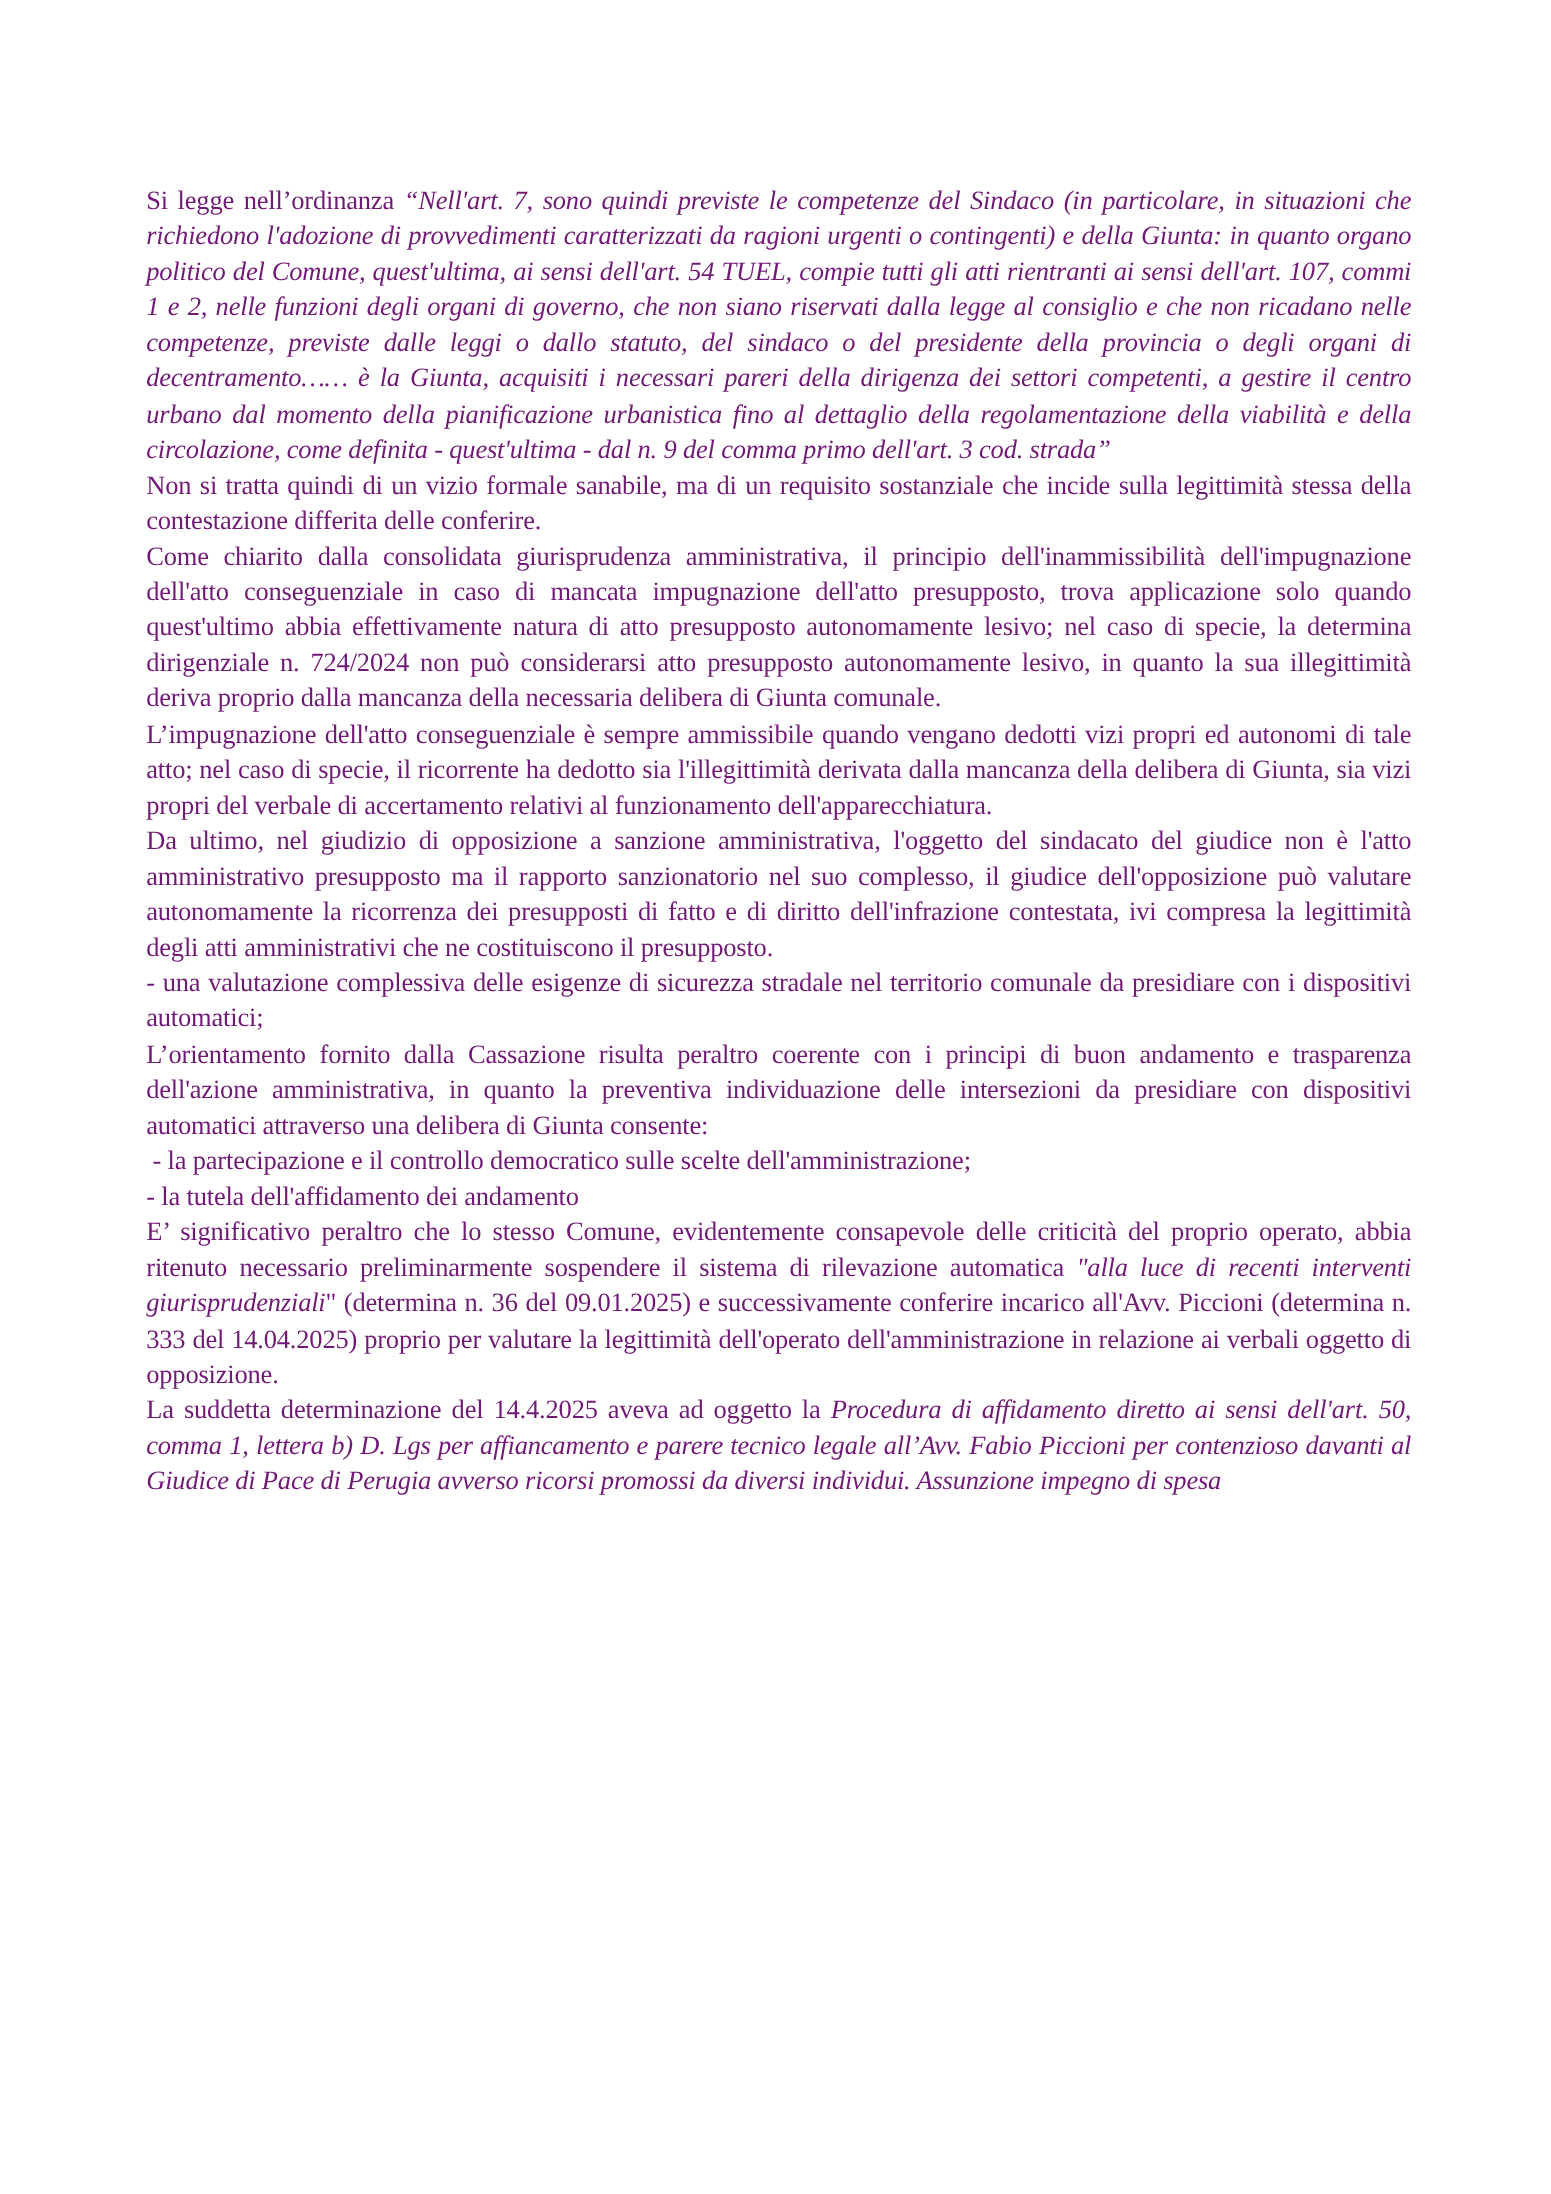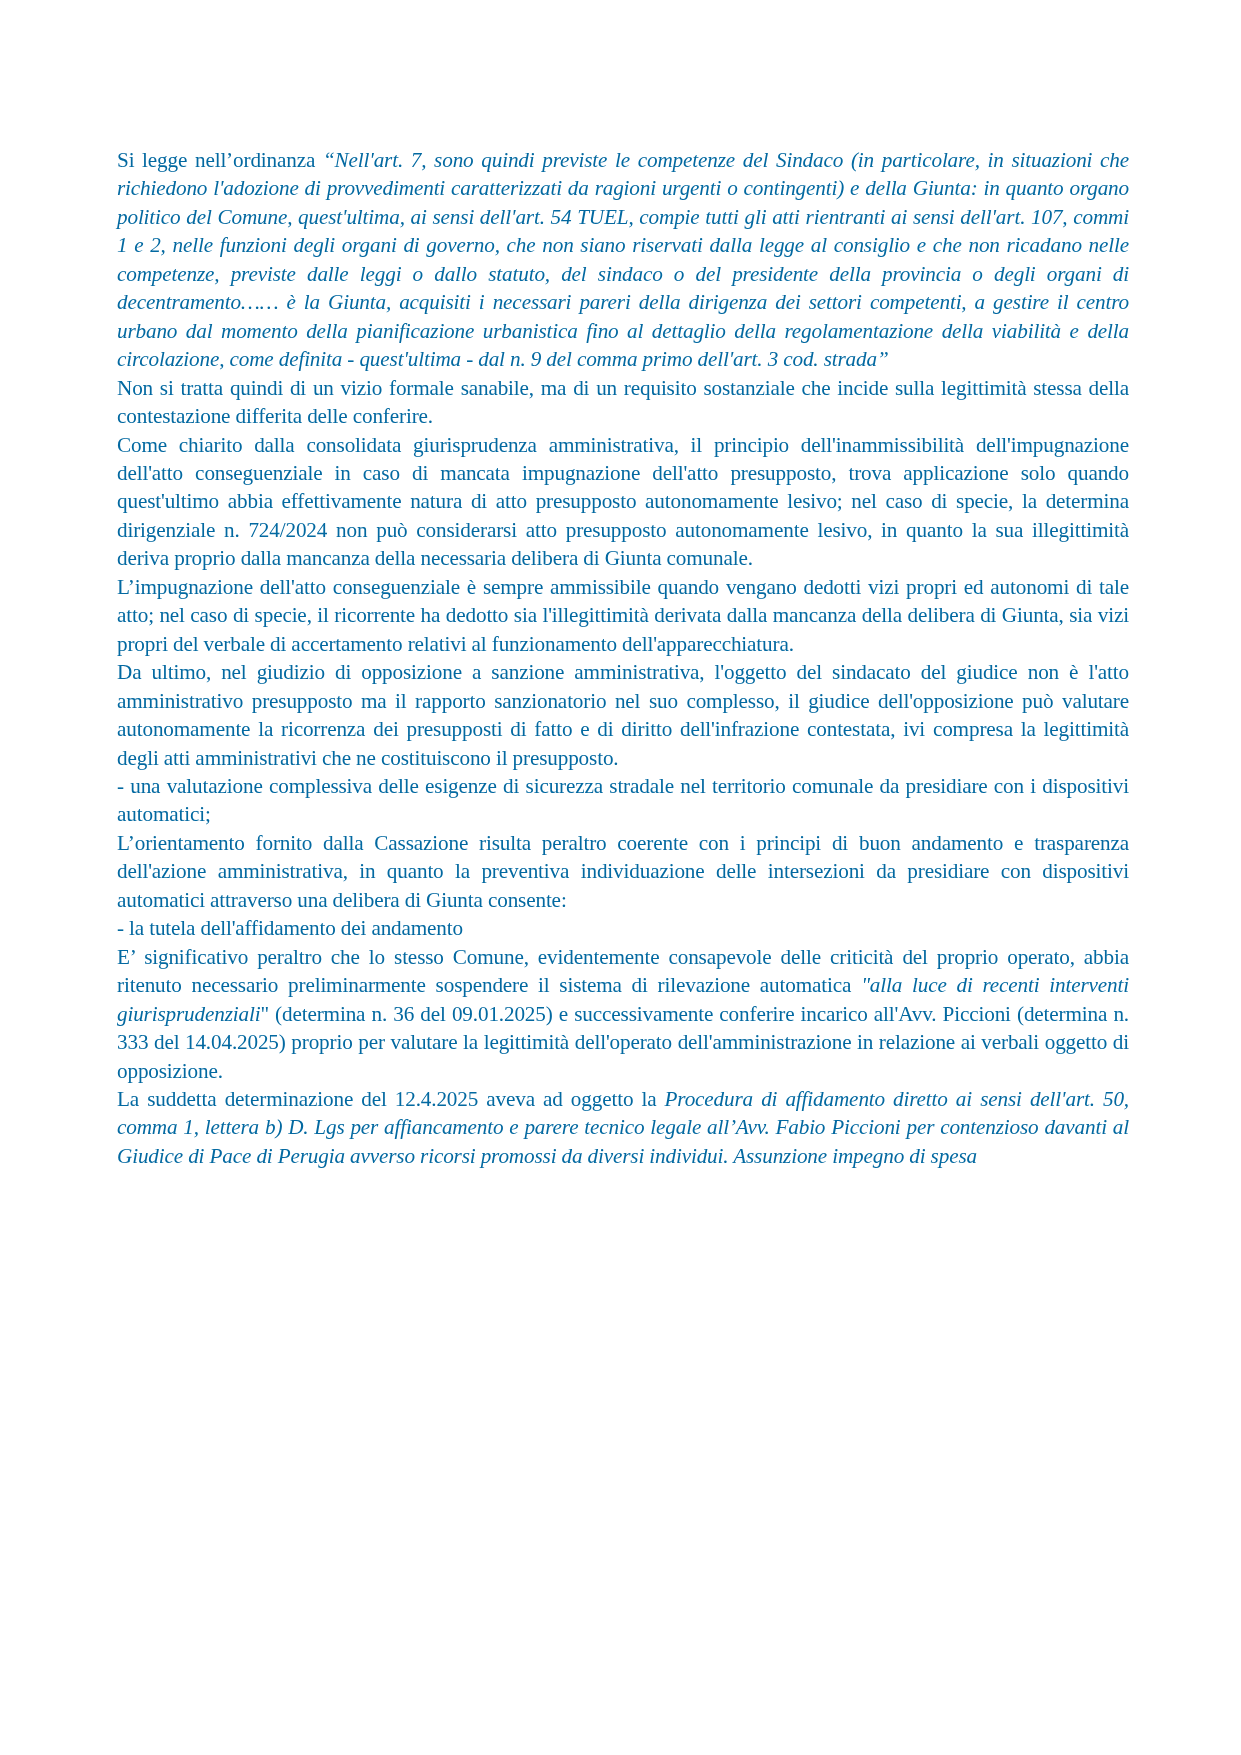--- a/index.html
+++ b/index.html
@@ -1,20 +1,20 @@
 <!DOCTYPE html>
 <html><head>
 <meta charset="utf-8">
 <style>
   html, body { margin:0; padding:0; background:#ffffff; }
   body { width:1241px; height:1755px; position:relative; overflow:hidden; }
   .page {
     position:absolute; left:117px; top:146px; width:1012px;
     font-family:"Liberation Serif", serif;
-    font-size:21.2px; line-height:28.45px; color:#0369a1;
+    font-size:21.2px; line-height:28.45px; color:#701a75;
     letter-spacing:-0.15px;
   }
   .p { margin:0; text-align:justify; }
   .p.left { text-align:left; }
   .it { font-style:italic; }
   .ind1 { padding-left:5px; }
 </style>
 </head>
 <body>
 
@@ -26,19 +26,20 @@
   <p class="p">Come chiarito dalla consolidata giurisprudenza amministrativa, il principio dell'inammissibilità dell'impugnazione dell'atto conseguenziale in caso di mancata impugnazione dell'atto presupposto, trova applicazione solo quando quest'ultimo abbia effettivamente natura di atto presupposto autonomamente lesivo; nel caso di specie, la determina dirigenziale n. 724/2024 non può considerarsi atto presupposto autonomamente lesivo, in quanto la sua illegittimità deriva proprio dalla mancanza della necessaria delibera di Giunta comunale.</p>
 
   <p class="p">L’impugnazione dell'atto conseguenziale è sempre ammissibile quando vengano dedotti vizi propri ed autonomi di tale atto; nel caso di specie, il ricorrente ha dedotto sia l'illegittimità derivata dalla mancanza della delibera di Giunta, sia vizi propri del verbale di accertamento relativi al funzionamento dell'apparecchiatura.</p>
 
   <p class="p">Da ultimo, nel giudizio di opposizione a sanzione amministrativa, l'oggetto del sindacato del giudice non è l'atto amministrativo presupposto ma il rapporto sanzionatorio nel suo complesso, il giudice dell'opposizione può valutare autonomamente la ricorrenza dei presupposti di fatto e di diritto dell'infrazione contestata, ivi compresa la legittimità degli atti amministrativi che ne costituiscono il presupposto.</p>
 
   <p class="p">- una valutazione complessiva delle esigenze di sicurezza stradale nel territorio comunale da presidiare con i dispositivi automatici;</p>
 
   <p class="p">L’orientamento fornito dalla Cassazione risulta peraltro coerente con i principi di buon andamento e trasparenza dell'azione amministrativa, in quanto la preventiva individuazione delle intersezioni da presidiare con dispositivi automatici attraverso una delibera di Giunta consente:</p>
 
+  <p class="p left ind1">- la partecipazione e il controllo democratico sulle scelte dell'amministrazione;</p>
 
   <p class="p left">- la tutela dell'affidamento dei andamento</p>
 
   <p class="p"><span>E’ significativo peraltro che lo stesso Comune, evidentemente consapevole delle criticità del proprio operato, abbia ritenuto necessario preliminarmente sospendere il sistema di rilevazione automatica </span><span class="it">"alla luce di recenti interventi giurisprudenziali</span><span>" (determina n. 36 del 09.01.2025) e successivamente conferire incarico all'Avv. Piccioni (determina n. 333 del 14.04.2025) proprio per valutare la legittimità dell'operato dell'amministrazione in relazione ai verbali oggetto di opposizione.</span></p>
 
-  <p class="p"><span>La suddetta determinazione del 12.4.2025 aveva ad oggetto la </span><span class="it">Procedura di affidamento diretto ai sensi dell'art. 50, comma 1, lettera b) D. Lgs per affiancamento e parere tecnico legale all’Avv. Fabio Piccioni per contenzioso davanti al Giudice di Pace di Perugia avverso ricorsi promossi da diversi individui. Assunzione impegno di spesa</span></p>
+  <p class="p"><span>La suddetta determinazione del 14.4.2025 aveva ad oggetto la </span><span class="it">Procedura di affidamento diretto ai sensi dell'art. 50, comma 1, lettera b) D. Lgs per affiancamento e parere tecnico legale all’Avv. Fabio Piccioni per contenzioso davanti al Giudice di Pace di Perugia avverso ricorsi promossi da diversi individui. Assunzione impegno di spesa</span></p>
 </div>
 
 </body></html>

